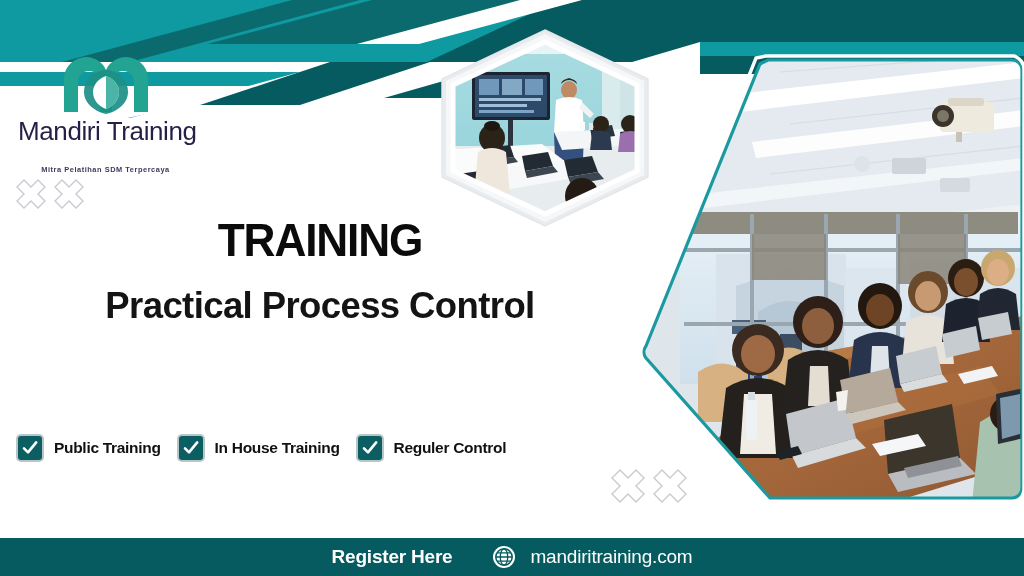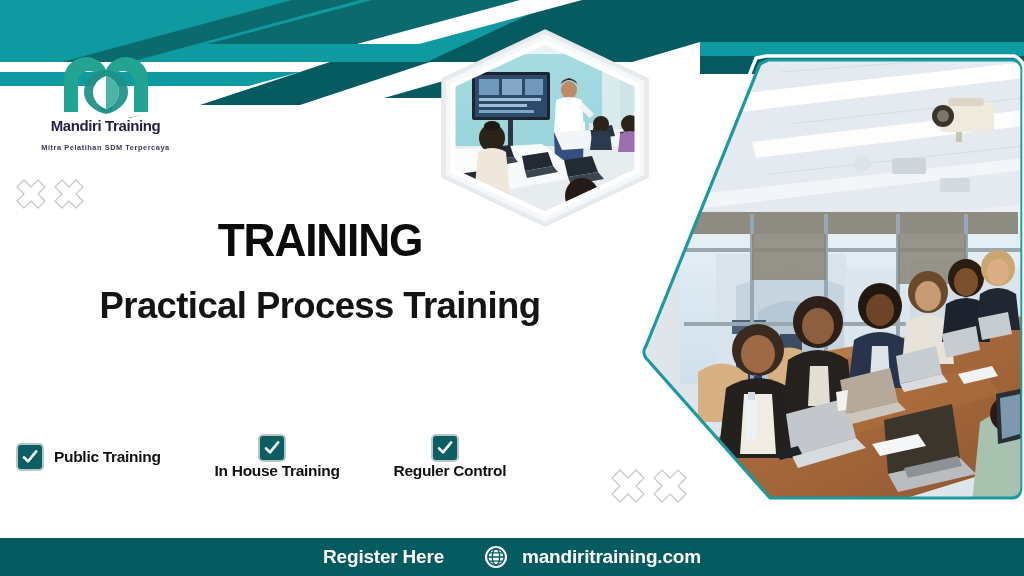--- a/index.html
+++ b/index.html
@@ -16,26 +16,26 @@
     overflow: hidden;
   }
 
   
   .banner { position:absolute; top:0; left:0; width:1024px; height:120px; overflow:hidden; }
 
   
   .logo-block { position:absolute; left:18px; top:52px; width:175px; text-align:center; }
   .logo-mark { width:100px; height:62px; margin:0 auto 4px auto; display:block; }
   .logo-name {
-    font-size:15px; font-weight:bold; color:#241f47;
+    font-size:26px; font-weight:normal; color:#241f47;
     letter-spacing:-0.4px; line-height:1.05; white-space:nowrap;text-align:center;
   }
   .logo-tag {
     font-size:7.4px; font-weight:bold; color:#3b3a5c;
-    letter-spacing:0.55px; margin-top:9px; white-space:nowrap;
+    letter-spacing:0.55px; margin-top:20px; white-space:nowrap;
   }
 
   
   .xdeco { position:absolute; }
   .xdeco.left  { left:13px;  top:178px; }
   .xdeco.right { left:608px; top:468px; }
 
   
   .headline {
     position:absolute; left:0; top:216px; width:640px; text-align:center;
@@ -51,21 +51,21 @@
     font-size:36.5px; font-weight:bold; color:#141414;
     letter-spacing:-0.6px; line-height:1.05;
   }
 
   
   .check-row {
     position:absolute; left:16px; top:434px;
     display:flex; align-items:center;
   }
   .check-item { display:flex; align-items:center; }
-  .check-item + .check-item { margin-left:44px;flex-direction:column; }
+  .check-item + .check-item { margin-left:16px; }
   .check-box {
     width:28px; height:28px; flex:0 0 28px;
     background:#0b5f63; border-radius:5px;
     border:2px solid #b9c6c6;
     display:flex; align-items:center; justify-content:center;
   }
   .check-label {
     margin-left:10px; font-size:15.5px; font-weight:bold;
     color:#111111; letter-spacing:-0.3px; white-space:nowrap;
   }
@@ -74,21 +74,21 @@
   .footer {
     position:absolute; left:0; bottom:0; width:1024px; height:38px;
     background:#055b5f;
     display:flex; align-items:center; justify-content:center;
   }
   .footer-register {
     font-size:19px; font-weight:bold; color:#ffffff; letter-spacing:-0.2px;
   }
   .footer-globe { margin:0 14px 0 40px; display:flex; align-items:center; }
   .footer-site {
-    font-size:19px; font-weight:bold; color:#ffffff; letter-spacing:-0.2px;
+    font-size:19px; font-weight:normal; color:#ffffff; letter-spacing:-0.2px;
   }
 
   
   .hex-photo {
     position:absolute; left:434px; top:28px; width:222px; height:200px;
   }
   .right-photo {
     position:absolute; left:640px; top:54px; width:384px; height:450px;
   }
 </style>
@@ -158,21 +158,21 @@
     <svg width="82" height="46" viewBox="0 0 82 46">
       <g fill="none" stroke="#c9cbd0" stroke-width="1.4">
         <path d="M4 10 L12 2 L20 10 L28 2 L36 10 L28 18 L36 26 L28 34 L20 26 L12 34 L4 26 L12 18 Z"></path>
         <path d="M46 10 L54 2 L62 10 L70 2 L78 10 L70 18 L78 26 L70 34 L62 26 L54 34 L46 26 L54 18 Z"></path>
       </g>
     </svg>
   </div>
 
   <div class="headline">
     <div class="title-main">TRAINING</div>
-    <div class="title-sub">Practical Process Training</div>
+    <div class="title-sub">Practical Process Control</div>
   </div>
 
   <div class="check-row">
     <div class="check-item">
       <span class="check-box">
         <svg width="18" height="18" viewBox="0 0 18 18">
           <path d="M3 9.4 L7 13.4 L15.2 3.4" fill="none" stroke="#ffffff" stroke-width="2.6" stroke-linecap="round" stroke-linejoin="round"></path>
         </svg>
       </span>
       <span class="check-label">Public Training</span>

